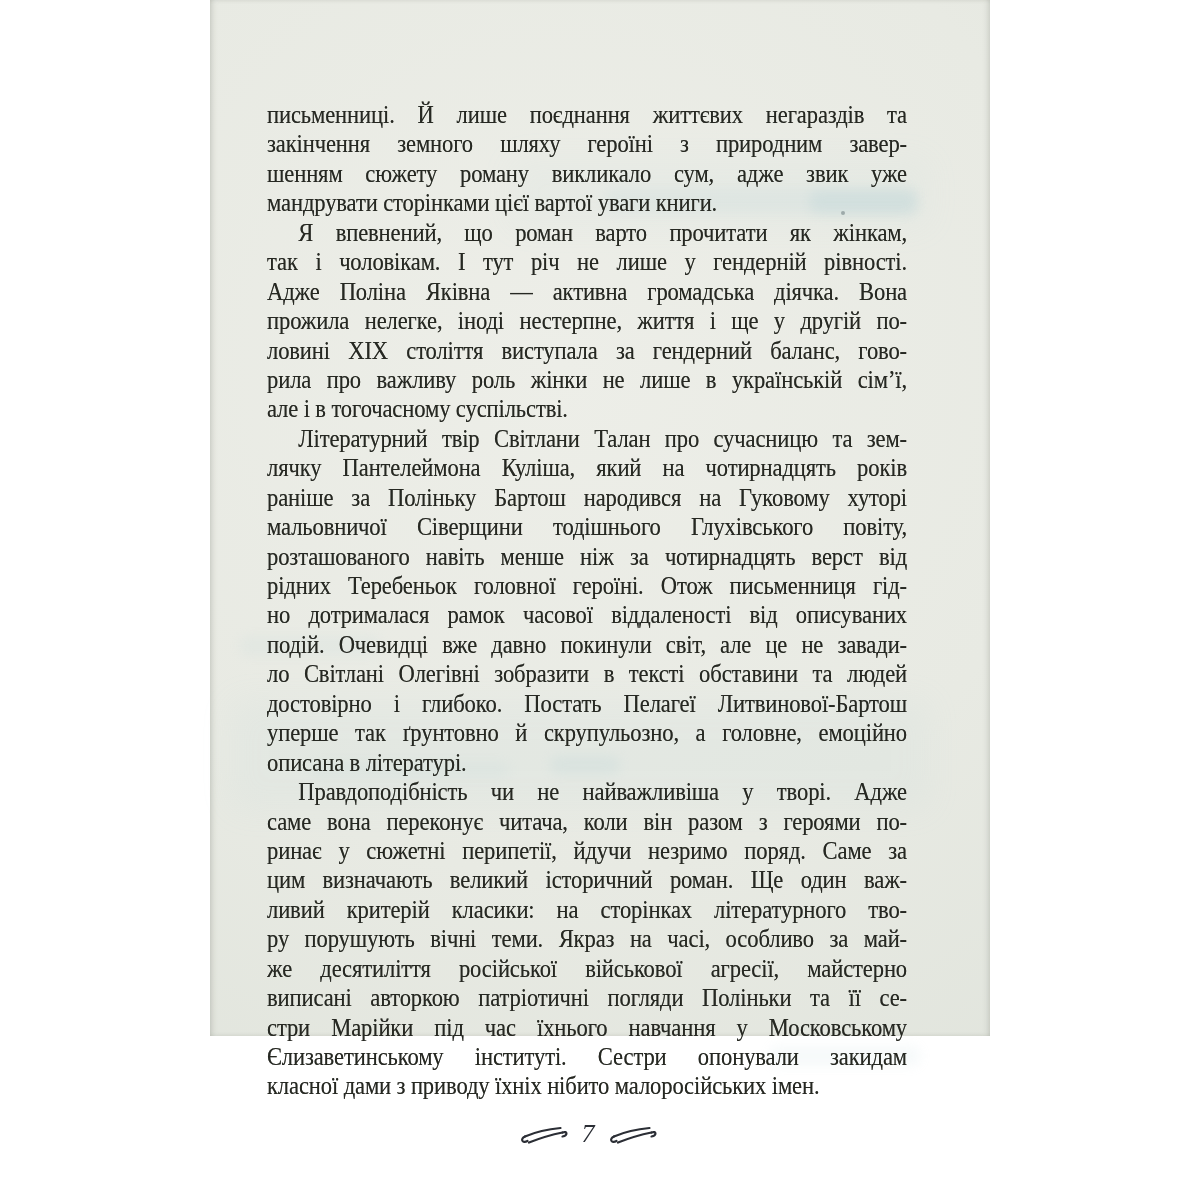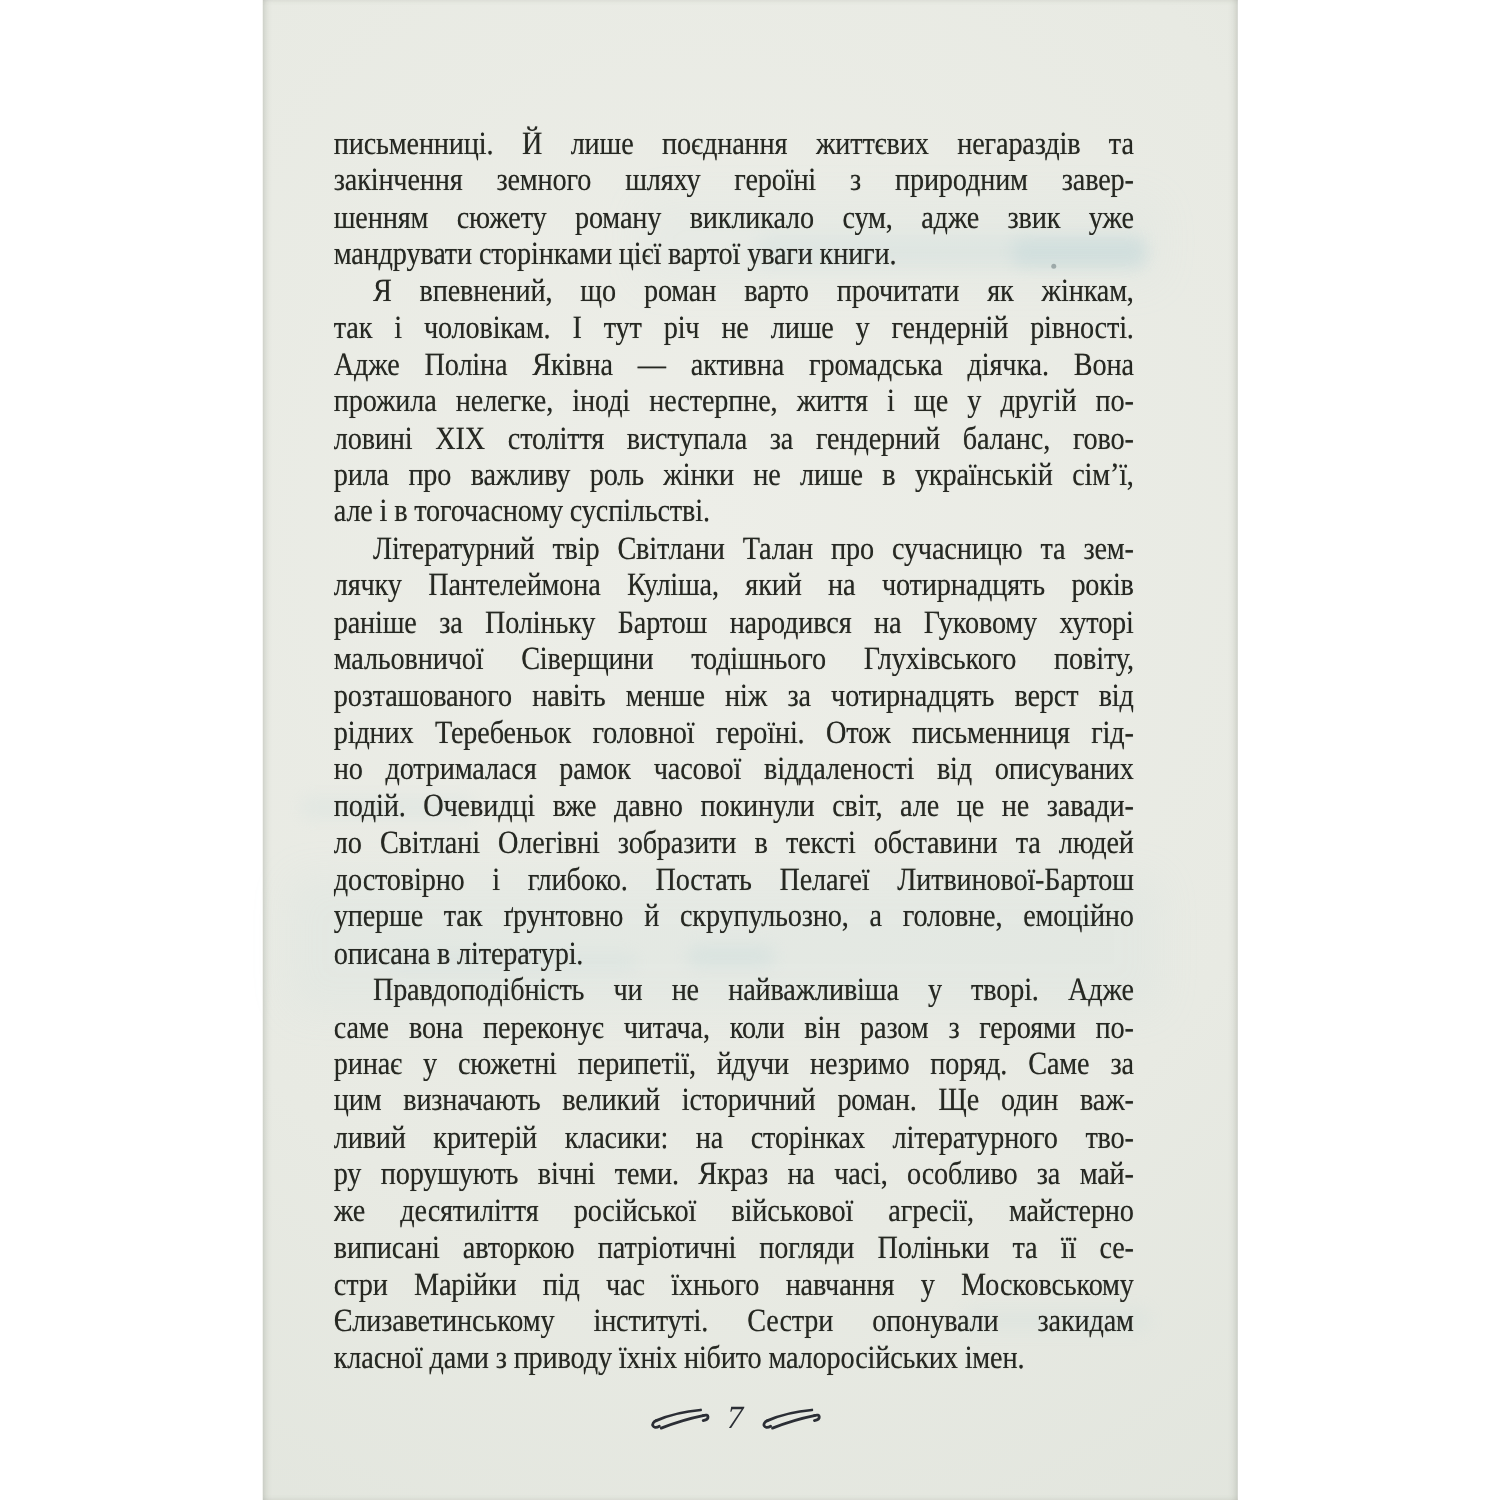--- a/index.html
+++ b/index.html
@@ -11,21 +11,21 @@
     --ornament: #2b2e35;
   }
   * { margin: 0; padding: 0; box-sizing: border-box; }
   html, body { width: 1200px; height: 1200px; background: #ffffff; overflow: hidden; }
   .canvas {
     position: relative; width: 1200px; height: 1200px;
     background: #ffffff;
     font-family: "Liberation Serif", "DejaVu Serif", serif;
   }
   .scan {
-    position: absolute; left: 210px; top: 0; width: 780px; height: 1200px;
+    position: absolute; left: 210px; top: 0; width: 780px; height: 1036px;
     background: radial-gradient(120% 90% at 45% 35%, var(--paper-light) 0%, var(--paper) 55%, var(--paper-dark) 100%);
     box-shadow: inset 4px 0 7px -4px rgba(110,116,104,.45),
                 inset -4px 0 7px -4px rgba(110,116,104,.40);
   }
   .ghost {
     position: absolute; background: var(--ghost);
     filter: blur(6px); border-radius: 8px; pointer-events: none;
   }
   .ghost.wide { filter: blur(16px); }
   .speck {

